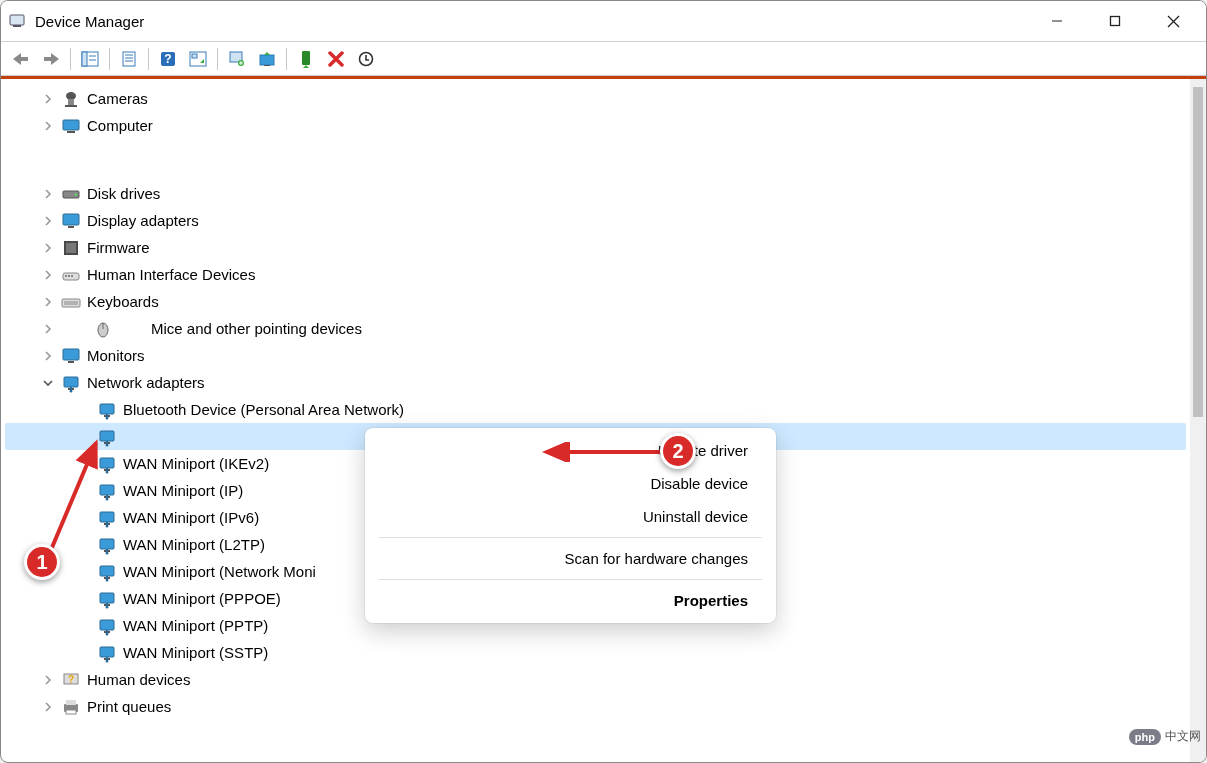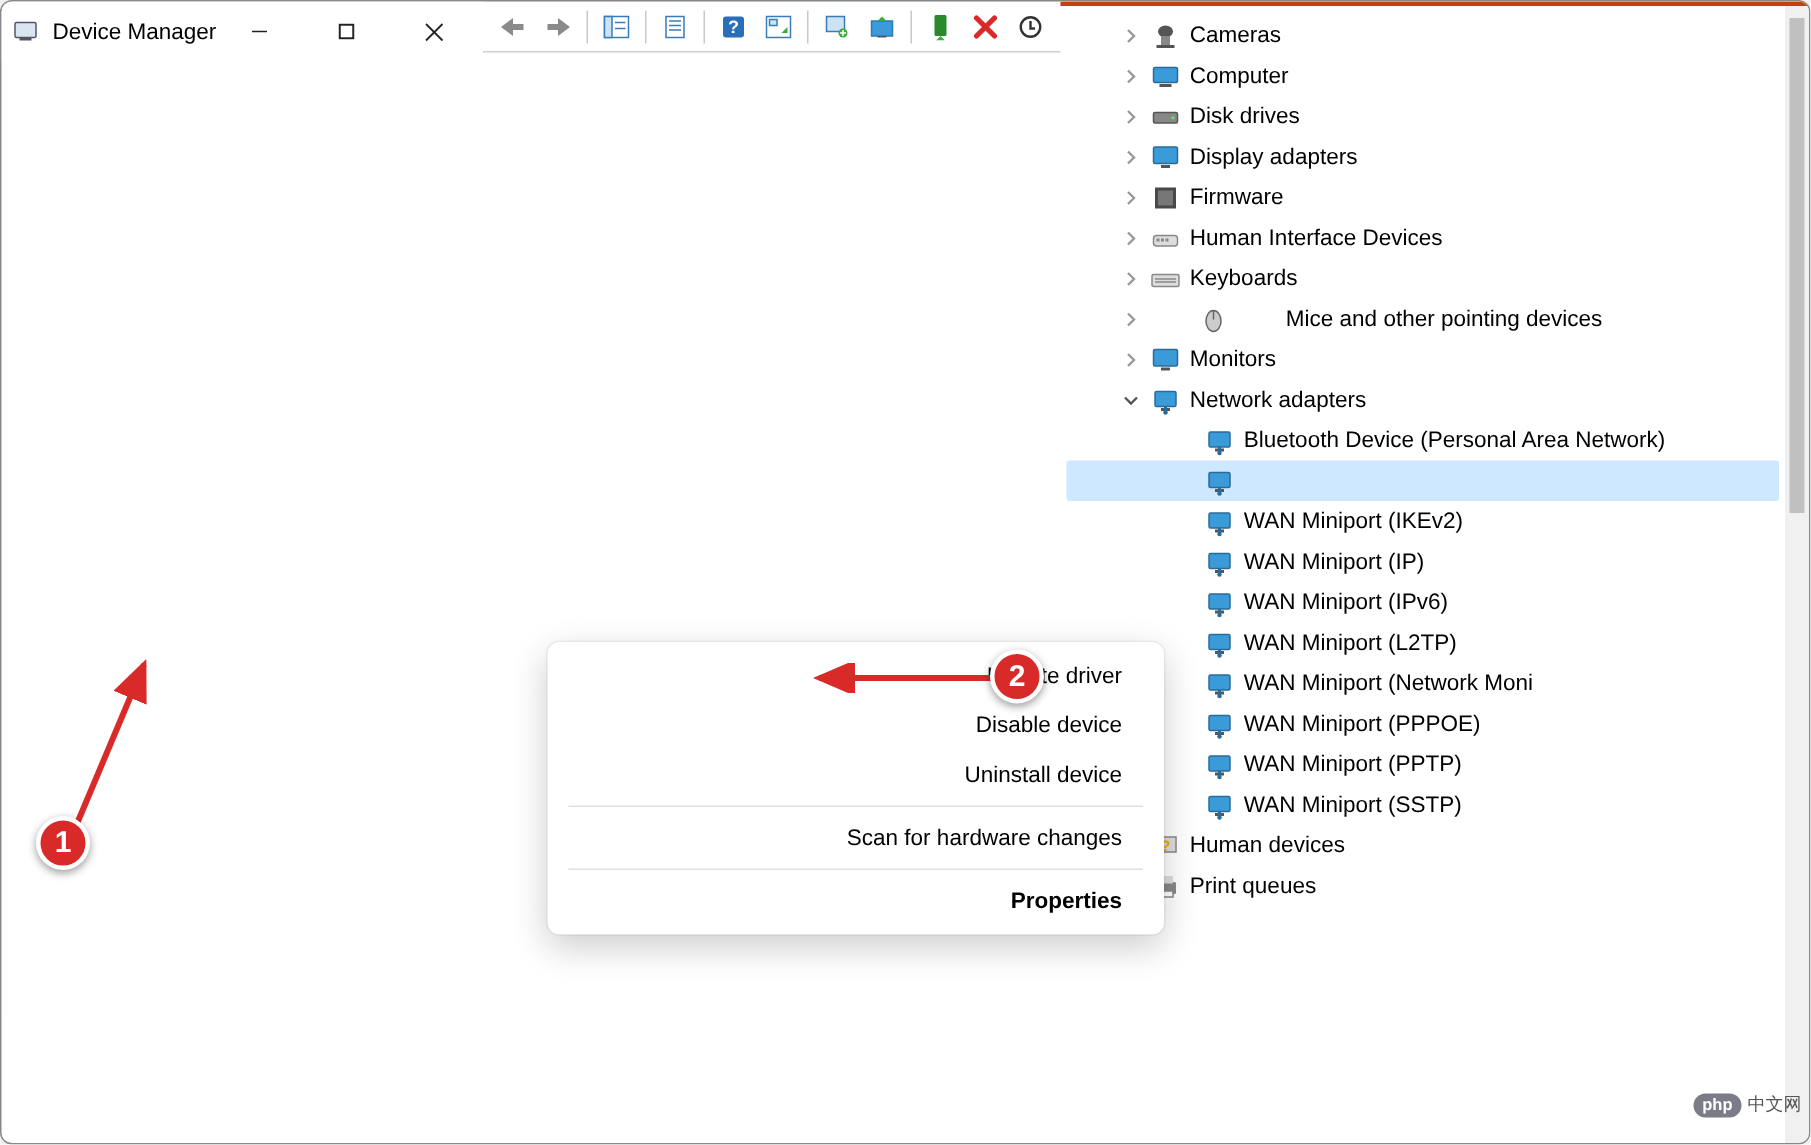--- a/index.html
+++ b/index.html
@@ -13,21 +13,21 @@
     overflow: hidden;
     position: relative;
   }
   .window {
     width: 1207px;
     height: 763px;
     background: #fff;
     border: 1px solid #888;
     border-radius: 8px;
     display: flex;
-    flex-direction: row;
+    flex-direction: column;
     overflow: hidden;
   }
   .titlebar {
     height: 40px;
     display: flex;
     align-items: center;
     padding: 0 4px 0 8px;
     background: #fff;
   }
   .titlebar .app-icon {
@@ -333,21 +333,21 @@
               <span class="node-icon">
                 <svg width="20" height="20" viewBox="0 0 20 20">
                   <rect x="2" y="4" width="16" height="10" rx="1" fill="#3a9bd8" stroke="#2a6b98"></rect>
                   <rect x="6" y="15" width="8" height="2" fill="#555"></rect>
                 </svg>
               </span>
               <span class="node-label">Computer</span>
             </div>
           </li>
           <li>
-            <div class="node-row" style="padding-left: 36px;">
+            <div class="node-row" style="padding-left: 36px; margin-top: 41px;">
               <span class="expander">
                 <svg width="10" height="10">
                   <path d="M3 1 L7 5 L3 9" fill="none" stroke="#999" stroke-width="1.6"></path>
                 </svg>
               </span>
               <span class="node-icon">
                 <svg width="20" height="20" viewBox="0 0 20 20">
                   <rect x="2" y="7" width="16" height="7" rx="1" fill="#888" stroke="#555"></rect>
                   <circle cx="15" cy="10.5" r="1" fill="#4f4"></circle>
                 </svg>

